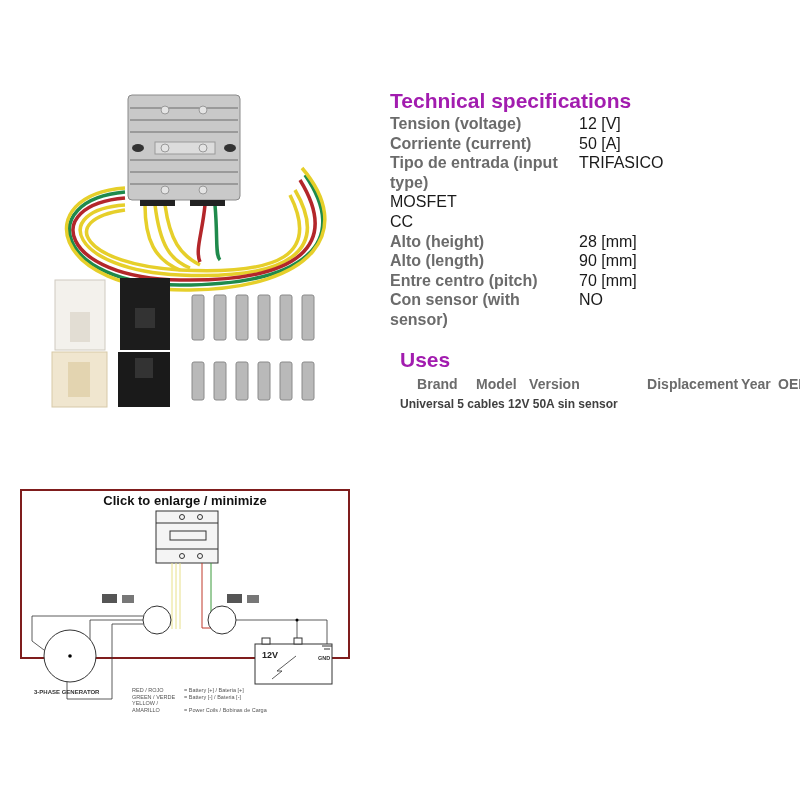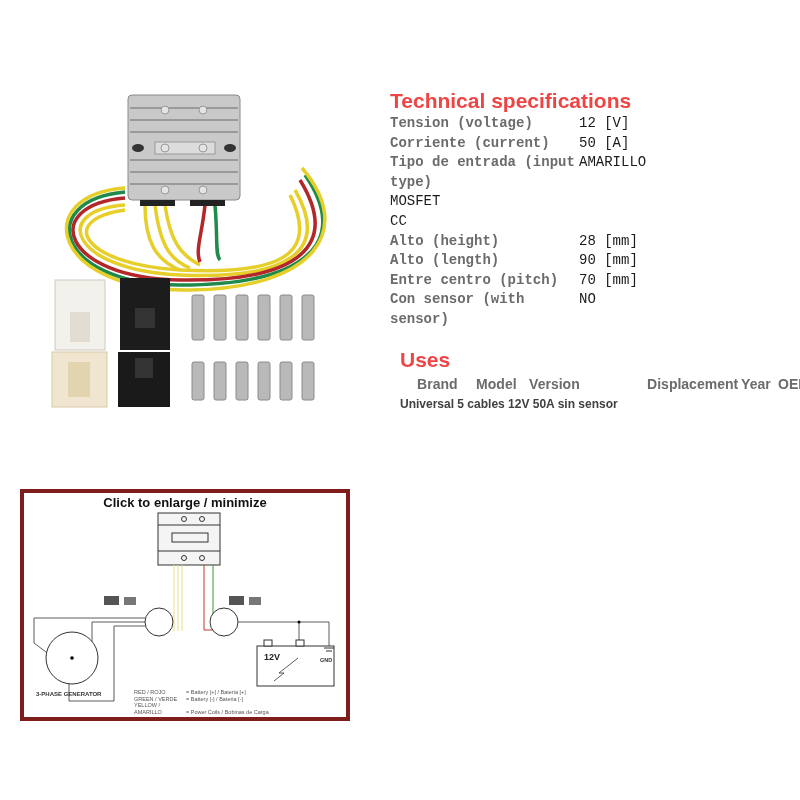--- a/index.html
+++ b/index.html
@@ -1,26 +1,26 @@
 <!DOCTYPE html>
 <html><head>
 <meta charset="utf-8">
 <style>
   html,body{margin:0;padding:0;background:#fff;}
   body{width:800px;height:800px;position:relative;overflow:hidden;font-family:"Liberation Sans",sans-serif;}
   .product-photo{position:absolute;left:30px;top:80px;width:320px;height:340px;}
   .specs{position:absolute;left:390px;top:88px;width:410px;}
-  .h-title{color:#ef4444;font-weight:bold;font-size:21px;line-height:26px;margin:0;}
-  .spec-row{display:flex;font-size:14px;line-height:19.6px;font-family:Liberation Mono, monospace;}
+  .h-title{color:#a21caf;font-weight:bold;font-size:21px;line-height:26px;margin:0;}
+  .spec-row{display:flex;font-size:16px;line-height:19.6px;}
   .spec-label{width:189px;color:#6b6b6b;font-weight:bold;}
   .spec-value{color:#1a1a1a;}
   .uses{position:absolute;left:400px;top:347px;width:410px;}
   .uses-head{display:flex;font-size:14px;font-weight:bold;color:#6b6b6b;line-height:20px;margin-top:1px;justify-content:flex-end;}
   .uses-row{font-size:12px;color:#404040;line-height:20px;font-weight:bold;}
-  .diagram{position:absolute;left:20px;top:489px;width:330px;height:232px;border:4px solid #7f1d1d;box-sizing:border-box;background:#fff;}
+  .diagram{position:absolute;left:20px;top:489px;width:330px;height:170px;border:2px solid #7f1d1d;box-sizing:border-box;background:#fff;}
   .diagram-caption{position:absolute;top:2px;left:0;width:100%;text-align:center;font-weight:bold;font-size:13px;color:#111;cursor:pointer;}
   .legend{position:absolute;font-size:5.5px;color:#555;line-height:6.5px;}
 </style>
 </head>
 <body>
 
 <div class="product-photo">
   <svg width="320" height="340" viewBox="0 0 320 340">
 
     <g fill="none" stroke-width="3.5">
@@ -90,21 +90,21 @@
   <div class="spec-row">
       <span class="spec-label">Tension (voltage)</span>
       <span class="spec-value">12 [V]</span>
     </div>
   <div class="spec-row">
       <span class="spec-label">Corriente (current)</span>
       <span class="spec-value">50 [A]</span>
     </div>
   <div class="spec-row">
       <span class="spec-label">Tipo de entrada (input type)</span>
-      <span class="spec-value">AMARILLO</span>
+      <span class="spec-value">TRIFASICO</span>
     </div>
   <div class="spec-row">
       <span class="spec-value">MOSFET</span>
     </div>
   <div class="spec-row">
       <span class="spec-value">CC</span>
     </div>
   <div class="spec-row">
       <span class="spec-label">Alto (height)</span>
       <span class="spec-value">28 [mm]</span>

